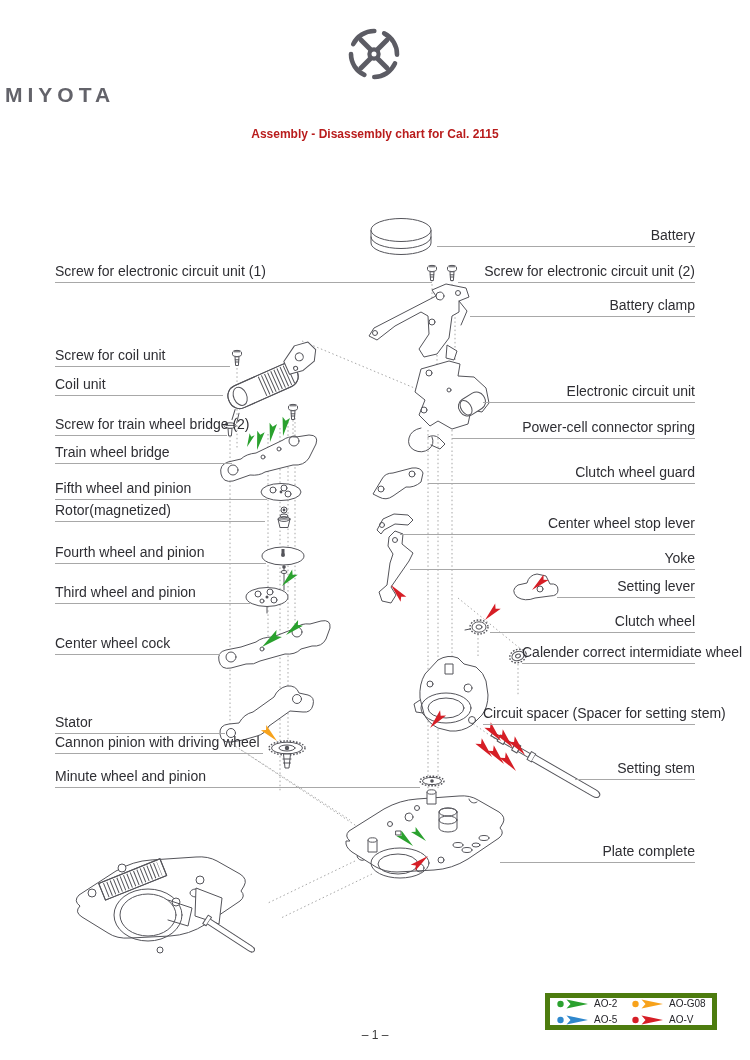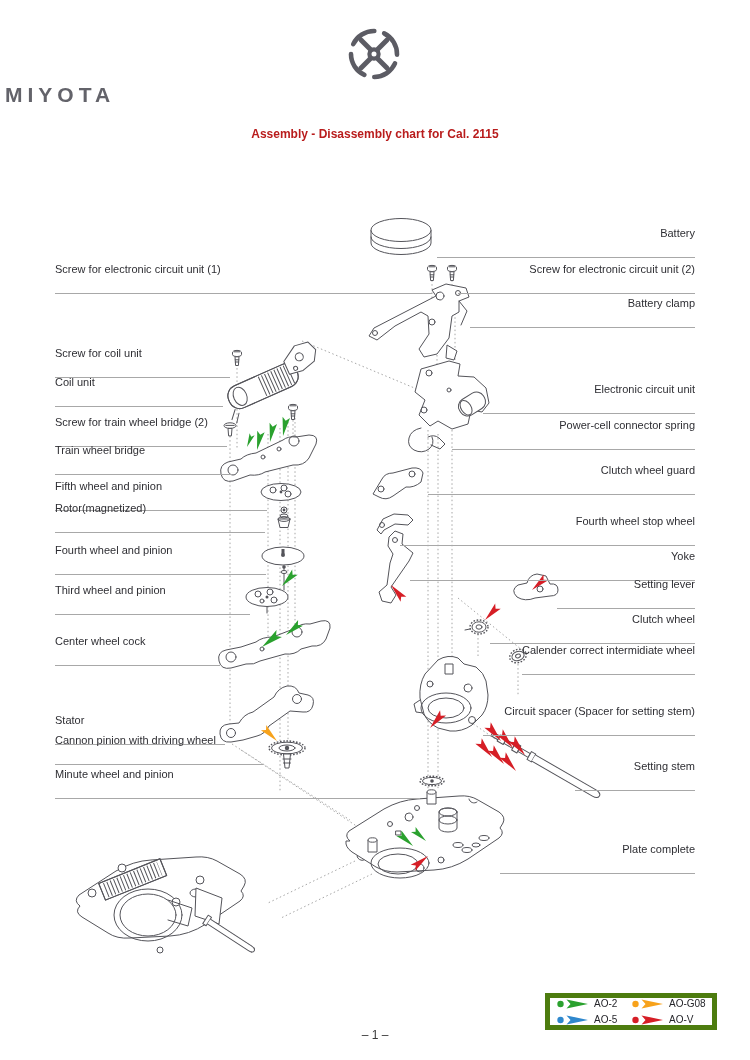--- a/index.html
+++ b/index.html
@@ -2,22 +2,22 @@
 <html><head>
 <meta charset="utf-8">
 <style>
   html,body{margin:0;padding:0;background:#ffffff;}
   .page{position:relative;width:750px;height:1060px;background:#ffffff;overflow:hidden;
         font-family:"Liberation Sans", sans-serif;}
   .brand{position:absolute;top:83px;left:0;right:0;text-align:left;
          font-size:21px;font-weight:bold;letter-spacing:5px;text-indent:5px;color:#63636a;}
   .title{position:absolute;top:127px;left:0;right:0;text-align:center;
          font-size:12px;font-weight:bold;color:#b91c1c;}
-  .lbl{position:absolute;font-size:11px;line-height:1.15;color:#2e2e33;
-       border-bottom:1px solid #a8a8a8;padding-bottom:17px;white-space:nowrap;}
+  .lbl{position:absolute;font-size:14px;line-height:1.15;color:#2e2e33;
+       border-bottom:1px solid #a8a8a8;padding-bottom:3px;white-space:nowrap;}
   .lbl.right{text-align:right;}
   .pagenum{position:absolute;top:1028px;left:0;right:0;text-align:center;font-size:12px;color:#3a3a3a;}
   .legend{position:absolute;left:545px;top:993px;width:172px;height:37px;border:5px solid #4d7c0f;
           display:grid;grid-template-columns:1fr 1fr;align-content:center;row-gap:2px;
           padding:3px 6px;box-sizing:border-box;background:#fff;}
   .legend-item{display:flex;align-items:center;gap:4px;font-size:10px;color:#26262b;}
   svg.diagram{position:absolute;left:0;top:0;}
   .ln{fill:none;stroke:#54545a;stroke-width:1;stroke-linejoin:round;stroke-linecap:round;}
   .lf{fill:#ffffff;stroke:#54545a;stroke-width:1;stroke-linejoin:round;}
   .dot{fill:none;stroke:#8f8f8f;stroke-width:0.8;stroke-dasharray:1.5 2.6;}
@@ -360,21 +360,21 @@
   <div class="lbl" style="top:714px;left:55px;width:170px">Stator</div>
   <div class="lbl" style="top:734px;left:55px;width:208px">Cannon pinion with driving wheel</div>
   <div class="lbl" style="top:768px;left:55px;width:365px">Minute wheel and pinion</div>
 
   <div class="lbl right" style="top:227px;left:437px;width:258px">Battery</div>
   <div class="lbl right" style="top:263px;left:458px;width:237px">Screw for electronic circuit unit (2)</div>
   <div class="lbl right" style="top:297px;left:470px;width:225px">Battery clamp</div>
   <div class="lbl right" style="top:383px;left:483px;width:212px">Electronic circuit unit</div>
   <div class="lbl right" style="top:419px;left:452px;width:243px">Power-cell connector spring</div>
   <div class="lbl right" style="top:464px;left:428px;width:267px">Clutch wheel guard</div>
-  <div class="lbl right" style="top:515px;left:400px;width:295px">Fourth wheel stop wheel</div>
+  <div class="lbl right" style="top:515px;left:400px;width:295px">Center wheel stop lever</div>
   <div class="lbl right" style="top:550px;left:410px;width:285px">Yoke</div>
   <div class="lbl right" style="top:578px;left:557px;width:138px">Setting lever</div>
   <div class="lbl right" style="top:613px;left:490px;width:205px">Clutch wheel</div>
   <div class="lbl right" style="top:644px;left:522px;width:173px">Calender correct intermidiate wheel</div>
   <div class="lbl right" style="top:705px;left:483px;width:212px">Circuit spacer (Spacer for setting stem)</div>
   <div class="lbl right" style="top:760px;left:575px;width:120px">Setting stem</div>
   <div class="lbl right" style="top:843px;left:500px;width:195px">Plate complete</div>
 
   <div class="legend">
     <div class="legend-item">

